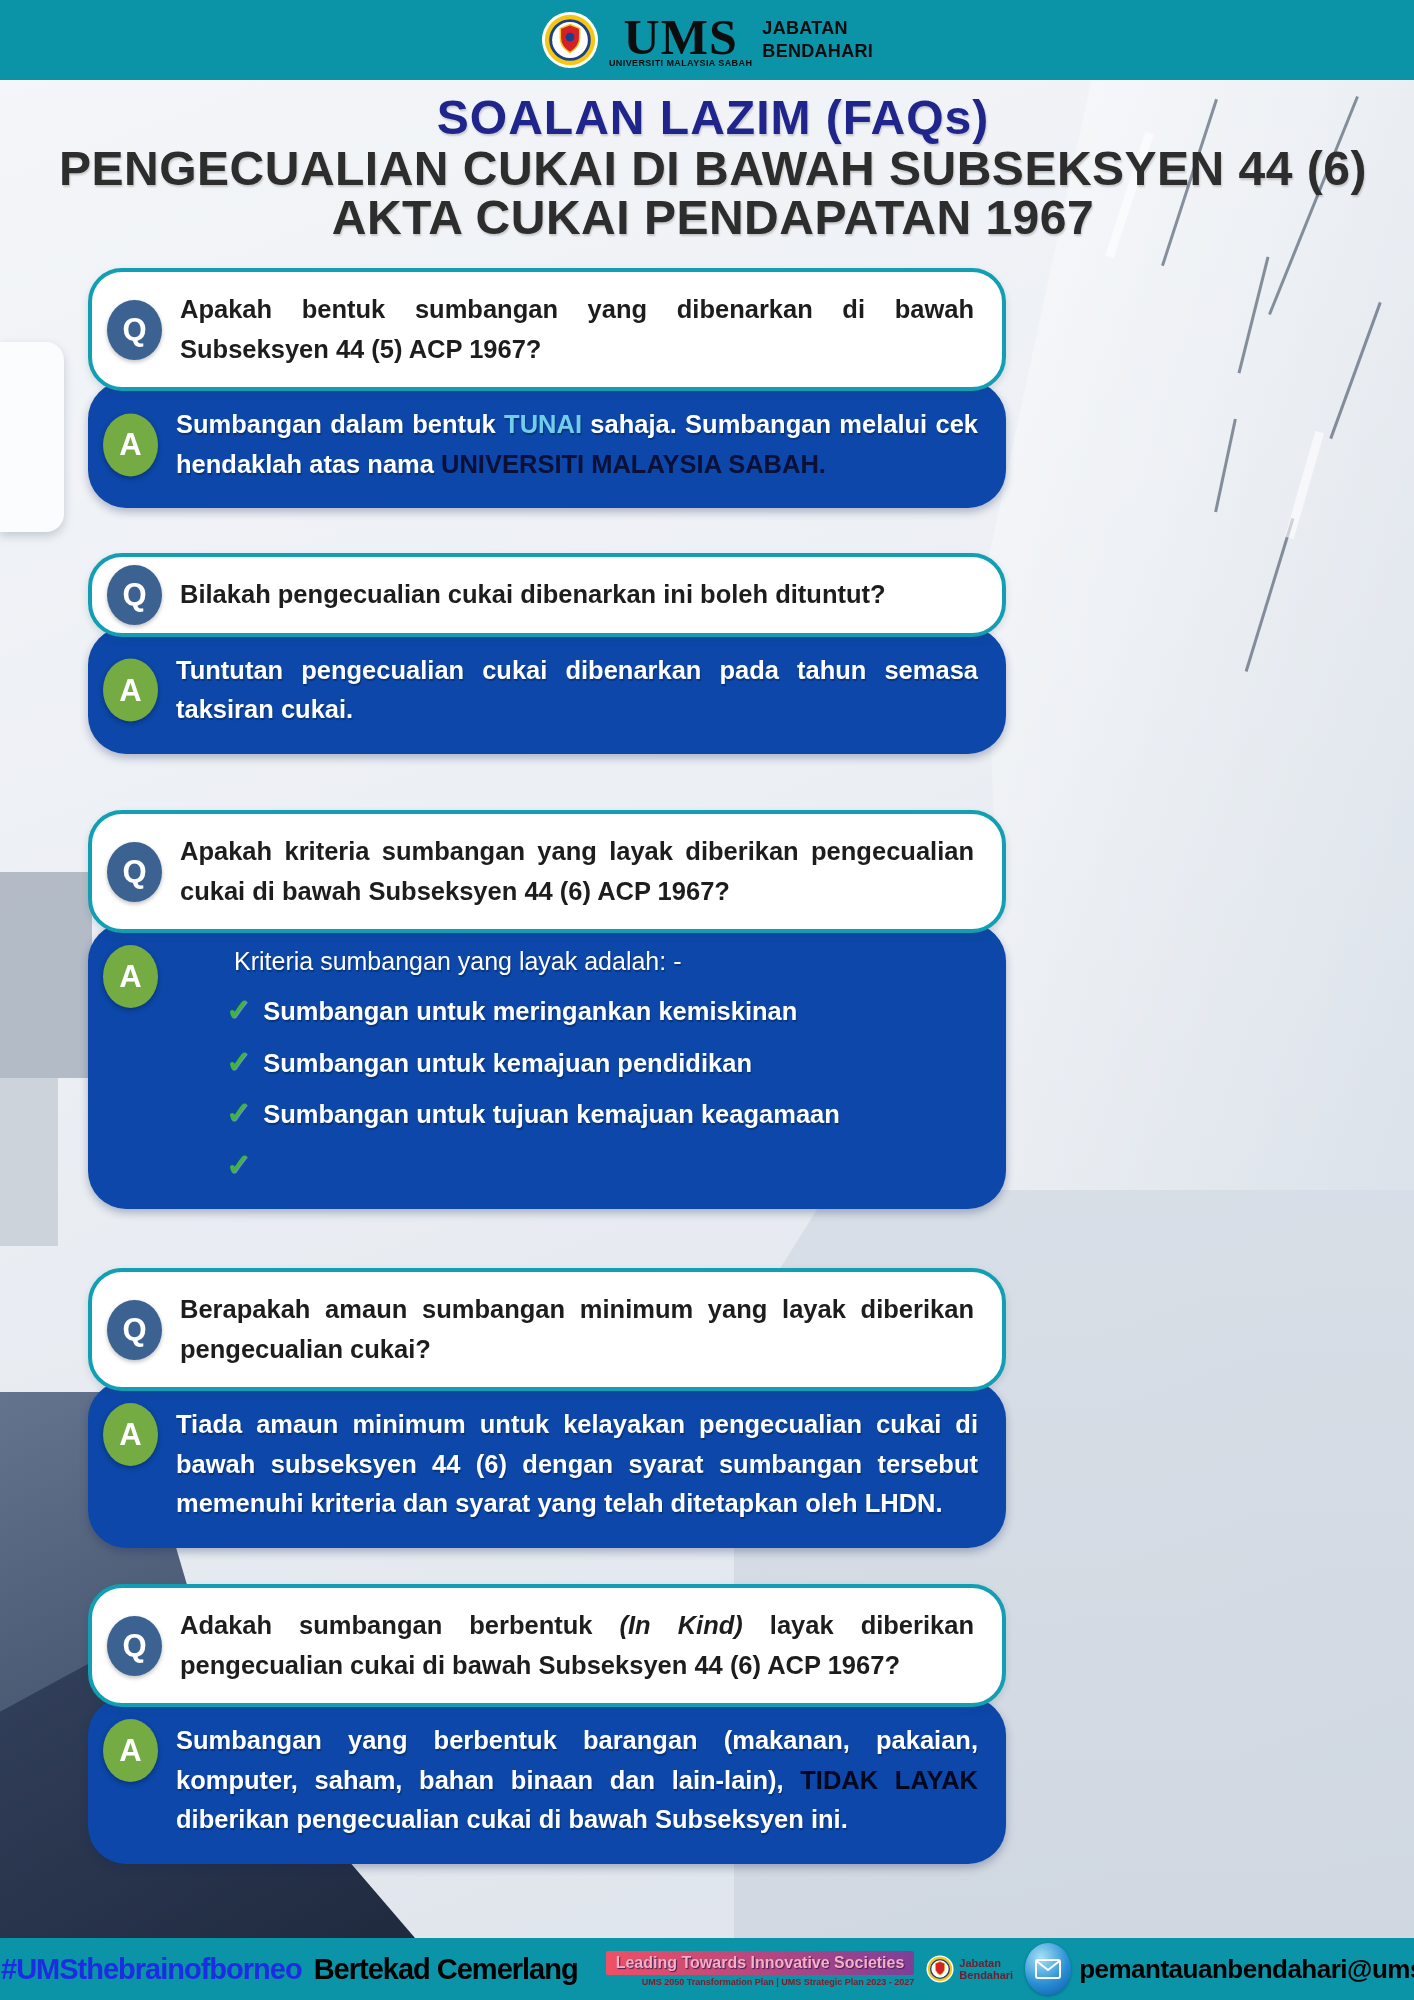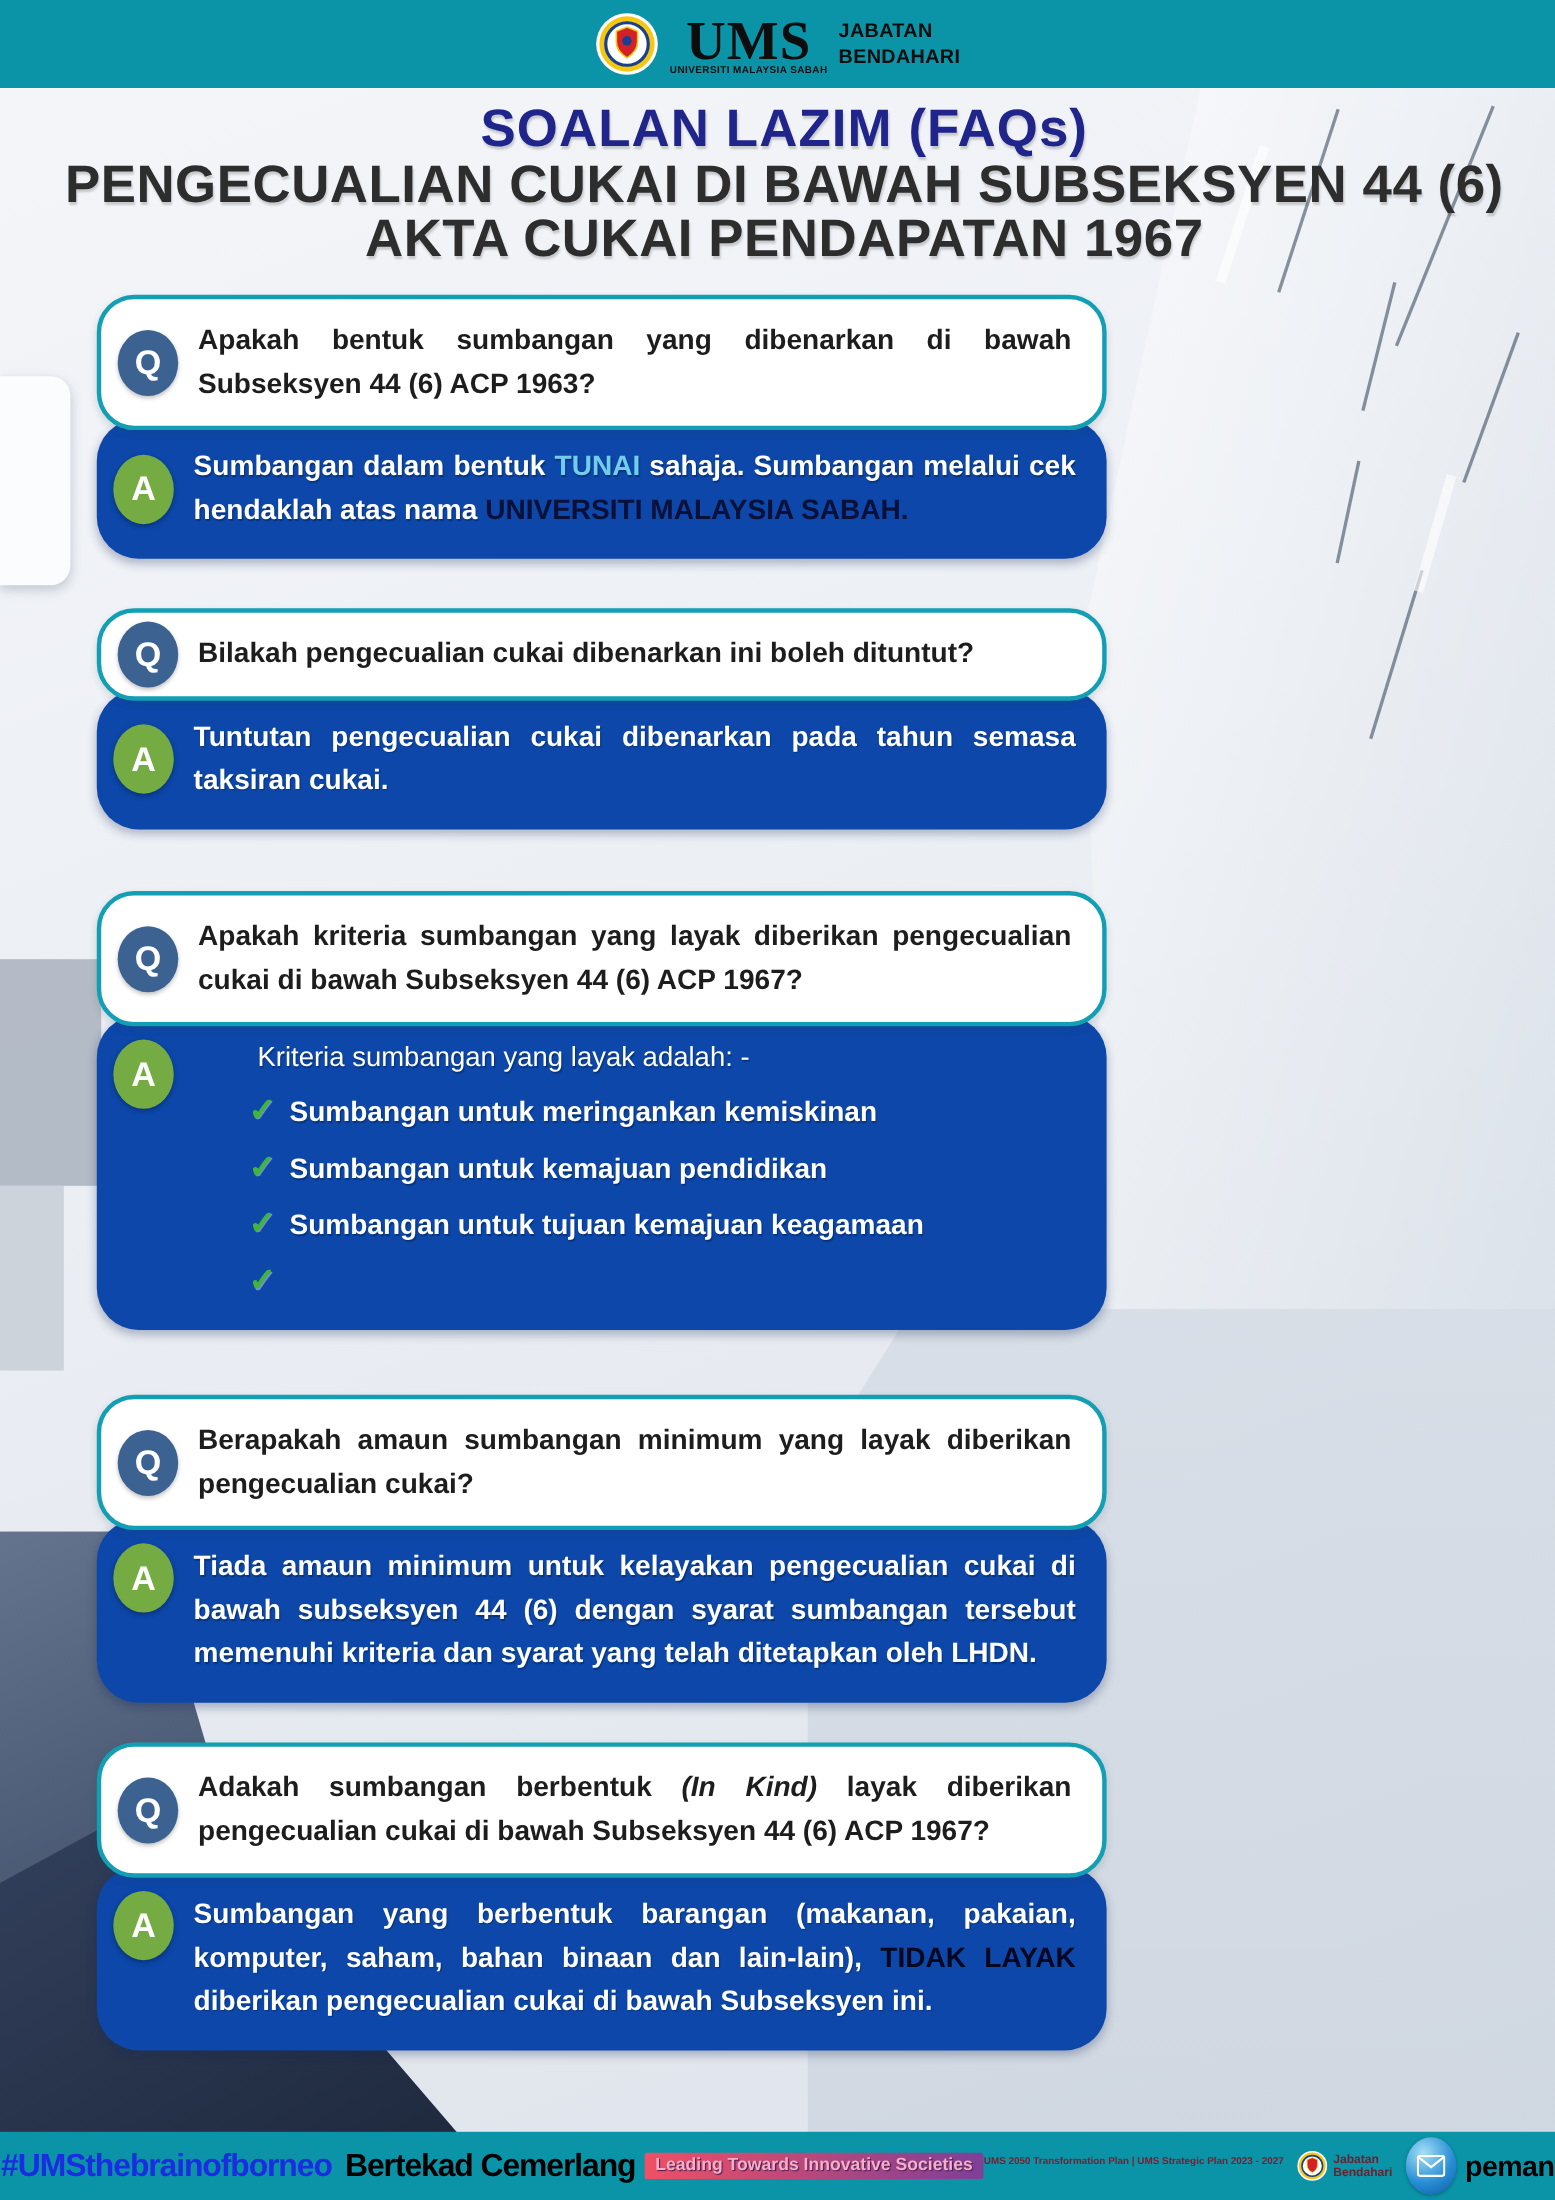--- a/index.html
+++ b/index.html
@@ -86,21 +86,21 @@
   .bullets li { display:flex; align-items:baseline; gap:12px; font-size:25.5px; font-weight:bold;
     line-height:1.35; margin-bottom:11px; text-shadow:1px 1.5px 1px rgba(0,0,0,.28); }
   .bullets li:last-child { margin-bottom:0; }
   .check { color:#3fb53a; font-size:30px; text-shadow:1px 1px 0 rgba(255,255,255,.4); }
 
   
   .bottom-bar { position:absolute; left:0; right:0; bottom:0; height:62px; background:#0b93a8;
     z-index:5; display:flex; align-items:center; padding:0 1px; gap:8px; }
   .f-hashtag { color:#1c2ce2; font-size:29px; font-weight:bold; letter-spacing:-1px; white-space:nowrap; }
   .f-motto { color:#000; font-size:29px; font-weight:bold; letter-spacing:-1px; white-space:nowrap; margin-left:4px; }
-  .f-badge { display:flex; flex-direction:row; align-items:flex-start; margin-left:0; }
+  .f-badge { display:flex; flex-direction:column; align-items:flex-end; margin-left:20px; }
   .f-badge-box { background:linear-gradient(90deg,#ef5064,#7e3f98); color:#f6afc6;
     font-size:16px; font-weight:bold; padding:3px 10px; white-space:nowrap; border-radius:2px;
     text-shadow:1px 1px 1px #461f55; }
   .f-badge-sub { font-size:9px; color:#7c1d2b; font-weight:bold; margin-top:2px; white-space:nowrap; }
   .f-dept { display:flex; align-items:center; gap:5px; margin-left:4px; }
   .f-dept-name { font-size:11px; font-weight:bold; color:#6f1e2c; line-height:1.1; }
   .f-mail-icon { flex:none; width:46px; height:52px; border-radius:50%;
     background:radial-gradient(circle at 35% 28%, #a6e0f7, #2a8fd4 55%, #0b57a8);
     display:flex; align-items:center; justify-content:center; margin-left:4px;
     box-shadow:0 1px 3px rgba(0,0,0,.3); }
@@ -153,21 +153,21 @@
     <h1 class="title-main">SOALAN LAZIM (FAQs)</h1>
     <div class="title-sub">PENGECUALIAN CUKAI DI BAWAH SUBSEKSYEN 44 (6)</div>
     <div class="title-sub">AKTA CUKAI PENDAPATAN 1967</div>
   </div>
 
   <section class="faq" id="faq1">
     <div class="q-card">
       <div class="q-badge">
           <span>Q</span>
         </div>
-      <p class="q-text"><span>Apakah bentuk sumbangan yang dibenarkan di bawah Subseksyen 44 (6) ACP 1963?</span></p>
+      <p class="q-text"><span>Apakah bentuk sumbangan yang dibenarkan di bawah Subseksyen 44 (5) ACP 1967?</span></p>
     </div>
     <div class="a-card">
       <div class="a-badge">
           <span>A</span>
         </div>
       <p class="a-text"><span>Sumbangan dalam bentuk </span><span class="hl-cash">TUNAI</span><span> sahaja. Sumbangan melalui cek hendaklah atas nama </span><span class="hl-navy">UNIVERSITI MALAYSIA SABAH.</span></p>
     </div>
   </section>
 
   <section class="faq" id="faq2">

